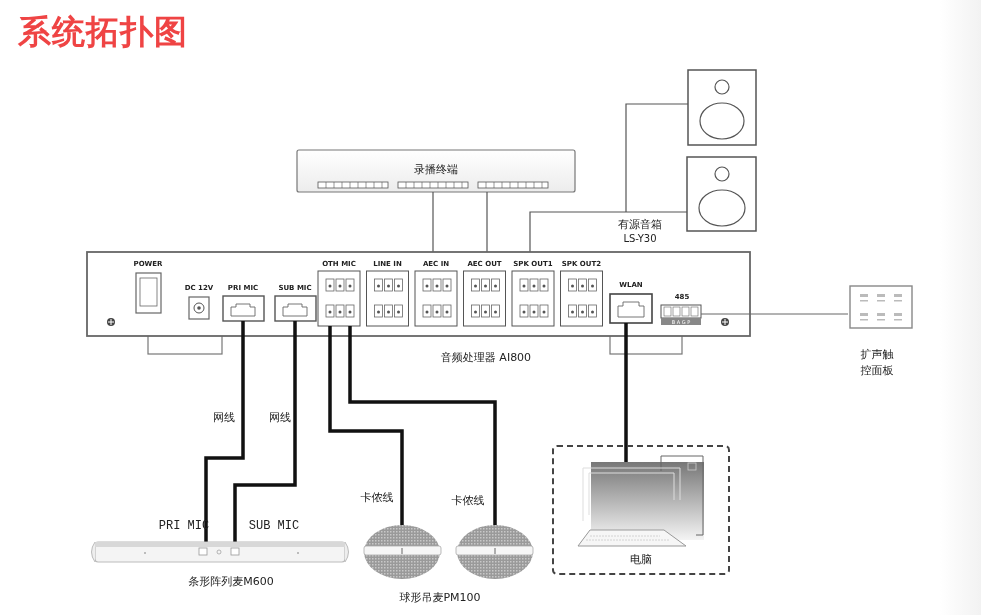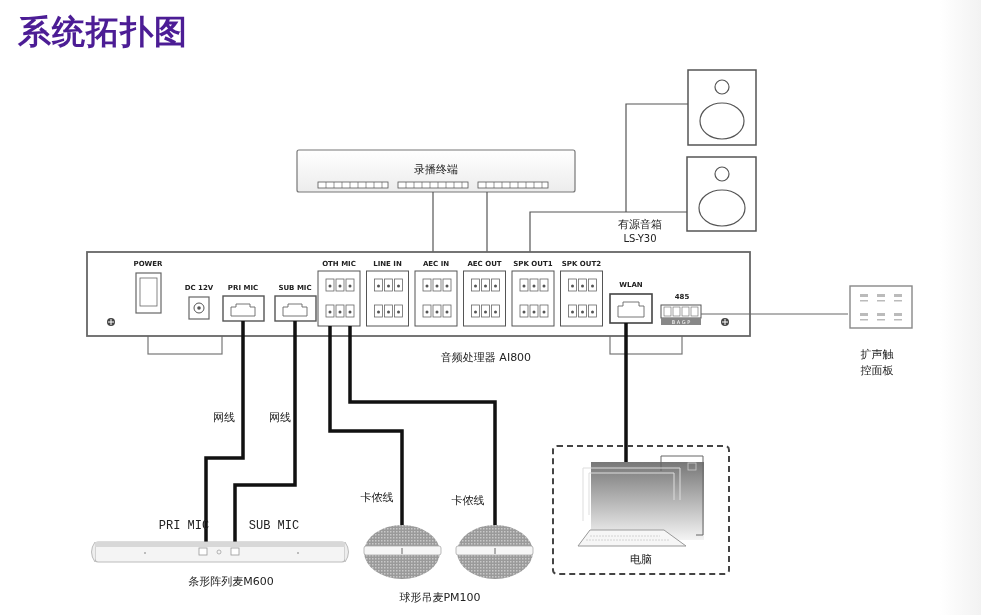--- a/index.html
+++ b/index.html
@@ -1,20 +1,20 @@
 <!DOCTYPE html>
 <html><head>
 <meta charset="utf-8">
 <style>
   html, body { margin:0; padding:0; }
   body { width:981px; height:615px; background:#ffffff; position:relative; overflow:hidden;
          font-family:"DejaVu Sans", sans-serif; color:#222; }
   .right-shade { position:absolute; left:940px; top:0; width:41px; height:615px;
                  background:linear-gradient(to right,#ffffff,#f2f2f2); }
-  .page-title { position:absolute; left:18px; top:10px; font-size:33px; font-weight:bold; color:#4c1d95;
+  .page-title { position:absolute; left:18px; top:10px; font-size:33px; font-weight:bold; color:#ef4444;
                 letter-spacing:1px; }
   svg.diagram { position:absolute; left:0; top:0; }
   .lbl { font-family:"DejaVu Sans", sans-serif; fill:#222; }
   .lbl-sm { font-size:7px; font-weight:bold; }
   .lbl-md { font-size:11px; }
   .lbl-mono { font-family:"Liberation Mono", monospace; font-size:12px; fill:#222; }
 </style>
 </head>
 <body>
 

